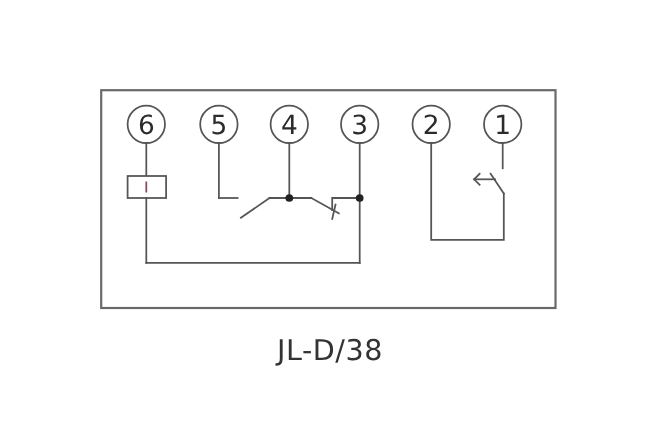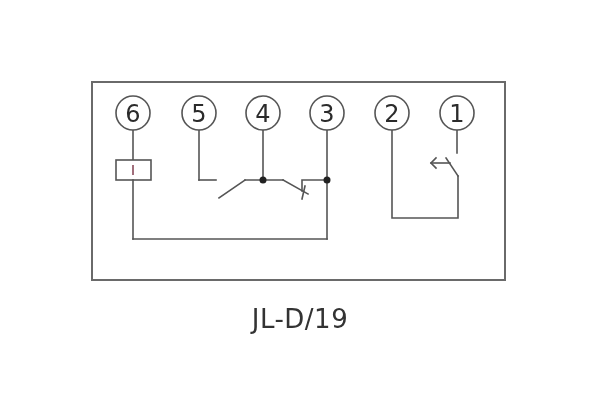--- a/index.html
+++ b/index.html
@@ -65,13 +65,13 @@
   <g>
     <circle class="term-circle" cx="392" cy="113" r="17"></circle>
     <text class="term-num" x="392" y="114">2</text>
   </g>
   <g>
     <circle class="term-circle" cx="457" cy="113" r="17"></circle>
     <text class="term-num" x="457" y="114">1</text>
   </g>
 </svg>
 
-<div id="model-label">JL-D/19</div>
+<div id="model-label">JL-D/38</div>
 
 </body></html>

